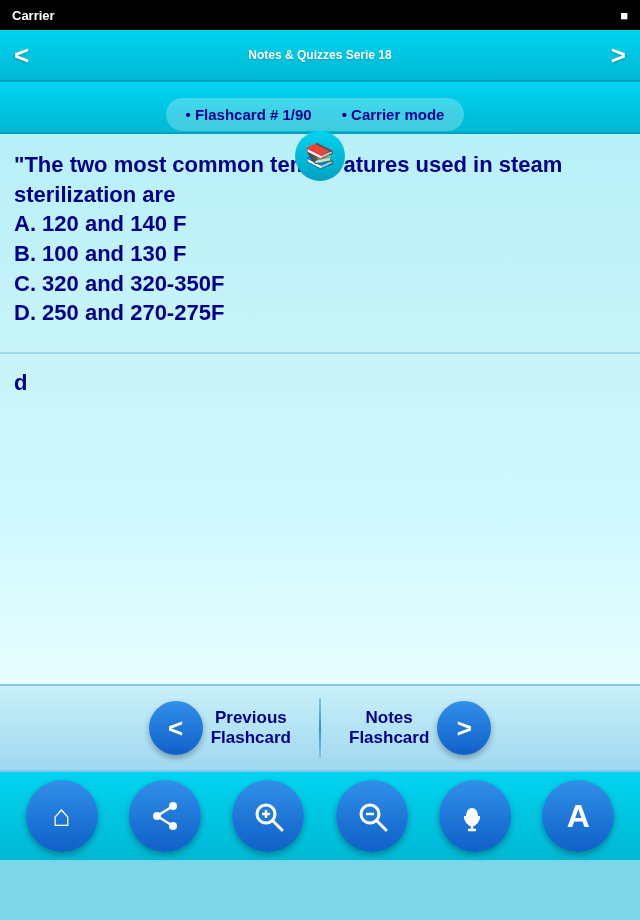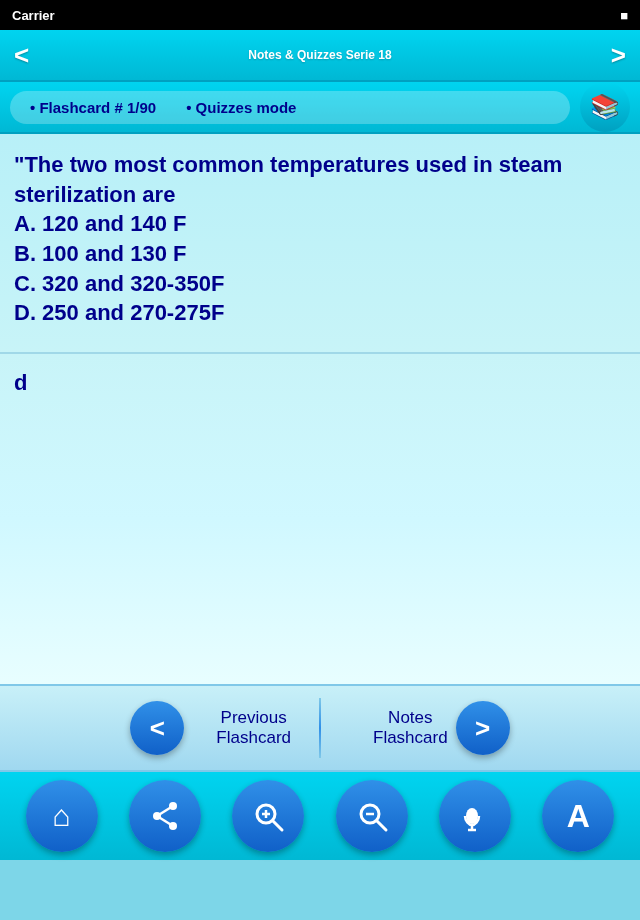--- a/index.html
+++ b/index.html
@@ -54,20 +54,21 @@
     
     #sub-header {
       width: 640px;
       height: 52px;
       background: linear-gradient(180deg, #00d4f0 0%, #00b8d4 100%);
       display: flex;
       align-items: center;
       padding: 16px 10px;
       border-bottom: 2px solid #00a0c0;
       position: relative;
+      flex-direction: column;
     }
     .flashcard-info {
       background: rgba(255,255,255,0.25);
       border-radius: 22px;
       padding: 8px 20px;
       display: flex;
       align-items: center;
       gap: 30px;
       flex: 1;
       margin-right: 10px;
@@ -148,24 +149,23 @@
       align-items: center;
       justify-content: center;
       color: #fff;
       font-size: 26px;
       font-weight: bold;
       box-shadow: 0 3px 6px rgba(0,0,0,0.3);
     }
     .prev-next-btn .btn-label {
       color: #00008b;
       font-size: 17px;
-      font-weight: normal;
+      font-weight: bold;
       line-height: 1.2;
       text-align: center;
-      margin-left: 24px;
     }
     .divider-line {
       width: 2px;
       height: 60px;
       background: linear-gradient(180deg, #80c8e8, #3090e8, #80c8e8);
     }
 
     
     #icon-bar {
       width: 640px;
@@ -200,21 +200,21 @@
 
 <div id="nav-bar">
   <span class="nav-arrow">&lt;</span>
   <span class="nav-title">Notes &amp; Quizzes Serie 18</span>
   <span class="nav-arrow">&gt;</span>
 </div>
 
 <div id="sub-header">
   <div class="flashcard-info">
     <span>• Flashcard #  1/90</span>
-    <span>• Quizzes mode</span>
+    <span>• Carrier mode</span>
   </div>
   <div class="book-icon">📚</div>
 </div>
 
 <div id="main-content">
 
   <div id="question-section">
     <div class="question-text">
       "The two most common temperatures used in steam sterilization are<br>
       A. 120 and 140 F<br>

